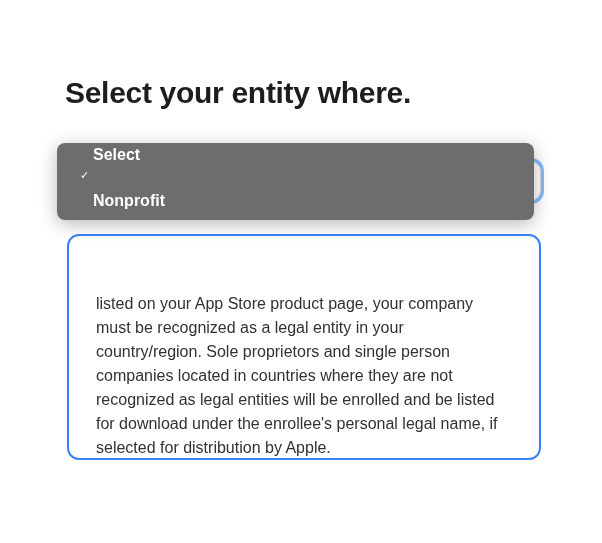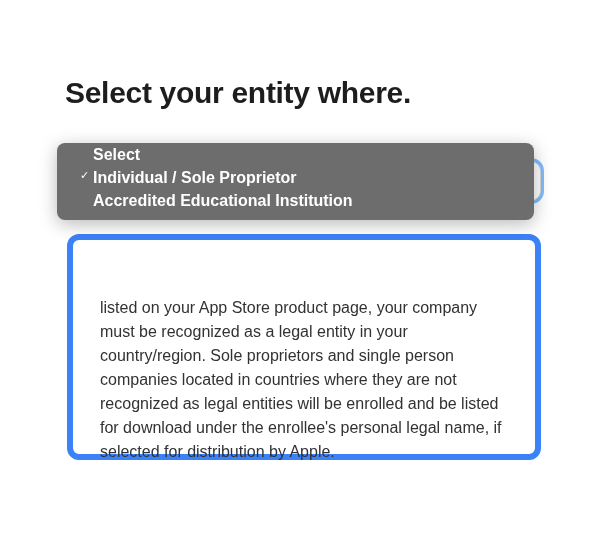--- a/index.html
+++ b/index.html
@@ -33,21 +33,21 @@
       border-radius: 10px;
       background: #fff;
       box-shadow: 0 0 0 3px rgba(0,122,255,0.5);
     }
     .card {
       position: absolute;
       left: 67px;
       top: 234px;
       width: 474px;
       height: 226px;
-      border: 6px solid #3b82f6;
+      border: 2px solid #3b82f6;
       border-radius: 12px;
       background: #fff;
       padding-top: 56px;
       padding-left: 27px;
       padding-right: 27px;
     }
     .card-text {
       font-size: 16px;
       line-height: 24px;
       color: #323234;
@@ -104,19 +104,18 @@
   <p class="card-text">listed on your App Store product page, your company must be recognized as a legal entity in your country/region. Sole proprietors and single person companies located in countries where they are not recognized as legal entities will be enrolled and be listed for download under the enrollee's personal legal name, if selected for distribution by Apple.</p>
 </div>
 
 <div class="dropdown" id="dropdown">
     <div class="dropdown-item">
       <span class="check-col"></span>
       <span class="dropdown-label">Select</span>
     </div>
     <div class="dropdown-item">
       <span class="check-col">✓</span>
-      <span class="dropdown-label">Individual / Sole Proprietor</span>
     </div>
     <div class="dropdown-item">
       <span class="check-col"></span>
-      <span class="dropdown-label">Accredited Educational Institution</span>
+      <span class="dropdown-label">Nonprofit</span>
     </div>
   </div>
 
 </body></html>

